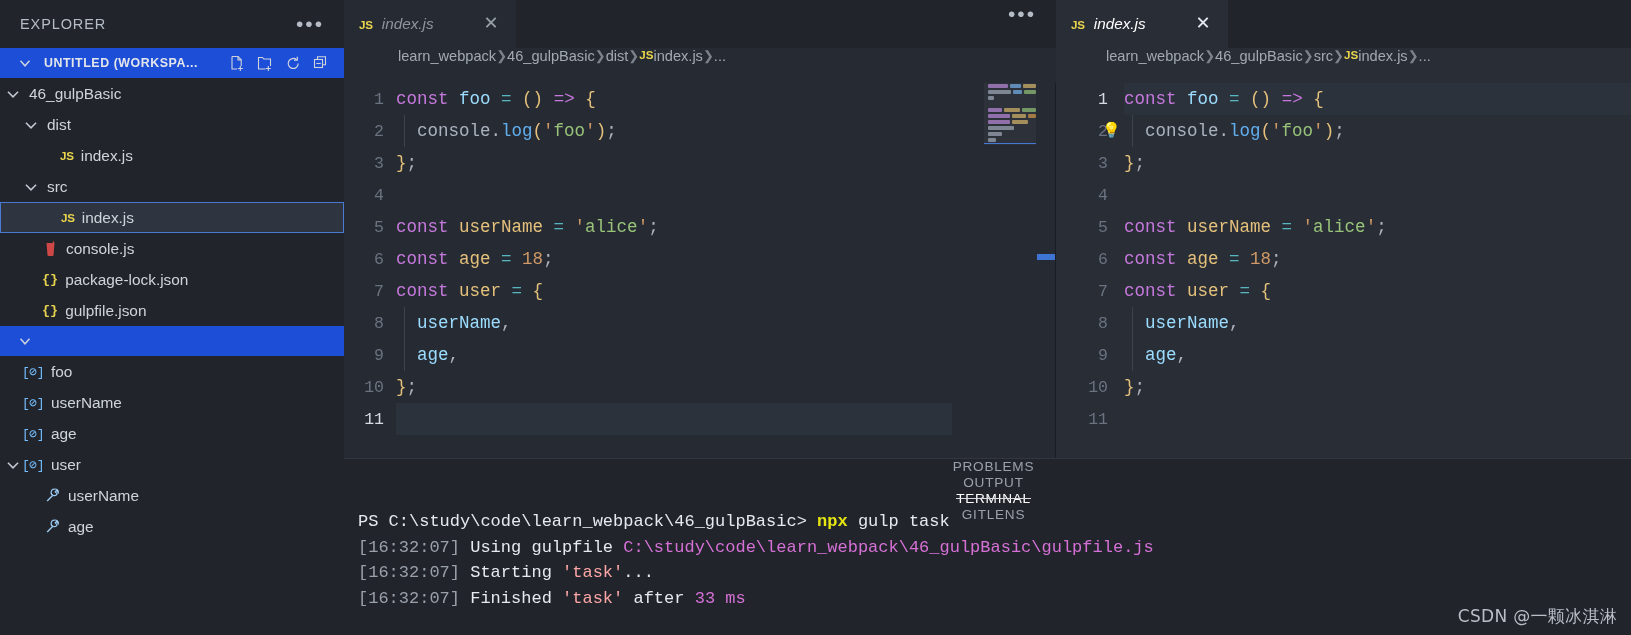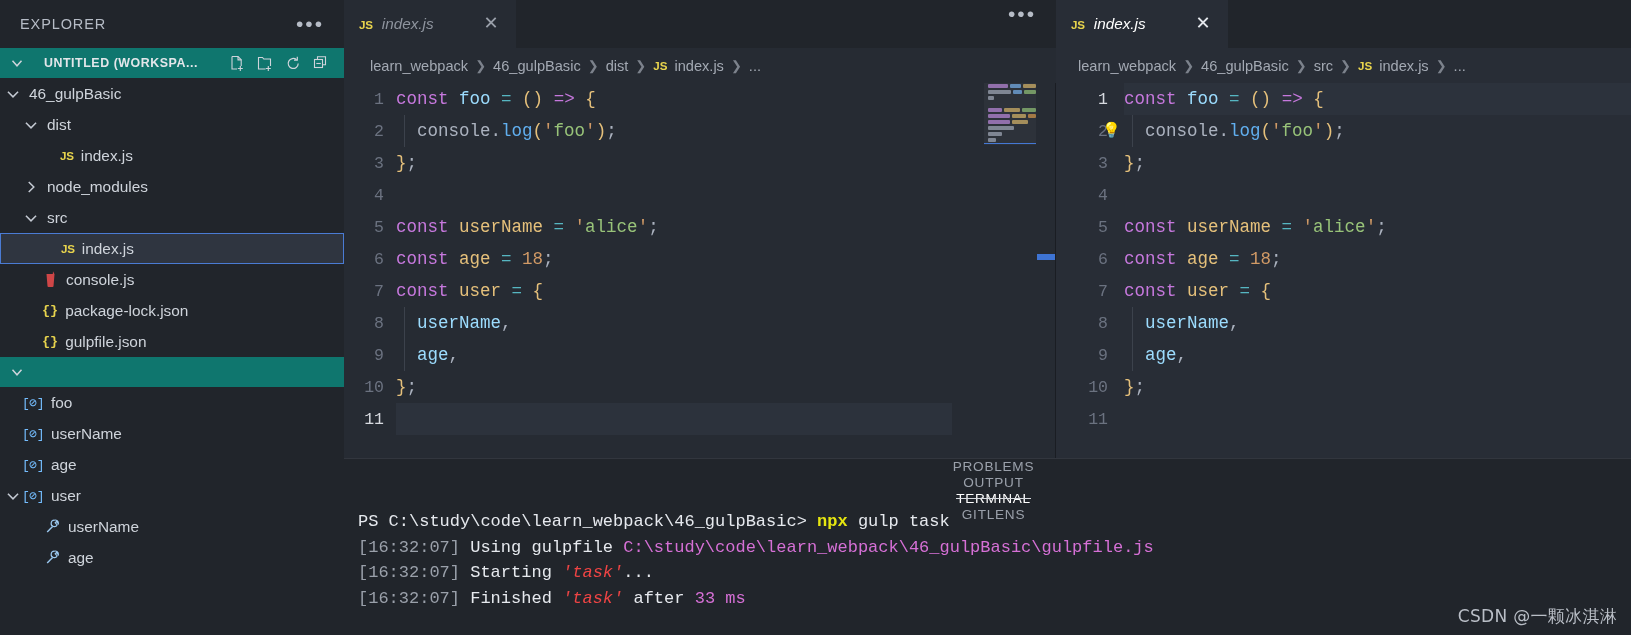--- a/index.html
+++ b/index.html
@@ -20,24 +20,24 @@
     height:48px; display:flex; align-items:center;
     padding:0 16px 0 20px; color:#b6bcc6; font-size:14.5px;
     letter-spacing:.9px;
   }
   .sb-title .lbl { flex:1; }
   .dots {
     color:#b6bcc6; font-size:21px; line-height:8px; letter-spacing:2px;
     cursor:pointer; padding:0 4px;
   }
   .sec-header {
-    height:30px; display:flex; align-items:center; gap:16px;
-    background:#0f766e; color:#e3e6ea;
+    height:30px; display:flex; align-items:center; gap:8px;
+    background:#1d4ed8; color:#e3e6ea;
     font-size:12.4px; font-weight:bold; letter-spacing:.55px;
-    padding-left:8px; cursor:pointer;
+    padding-left:16px; cursor:pointer;
   }
   .sec-header .nm { flex:1; padding-left:2px; white-space:nowrap; overflow:hidden; }
   .sec-actions { display:flex; gap:11px; padding-right:14px; }
   .sec-actions svg { display:block; }
   .chev { width:18px; height:18px; flex:0 0 18px; display:block; }
 
   
   .row {
     height:31px; display:flex; align-items:center; cursor:pointer;
     color:#cfd4db; font-size:15.4px; white-space:nowrap; position:relative;
@@ -75,22 +75,22 @@
   .tab .tname { flex:1; }
   .tab .xbtn {
     font-style:normal; font-size:18px; color:#9aa0aa; width:22px; text-align:center;
     line-height:1; padding-bottom:2px; cursor:pointer;
   }
   .tab.active .xbtn { color:#e6e9ee; }
   .tabsbar .spacer { flex:1 1 auto; display:flex; align-items:flex-start; justify-content:flex-end; }
   .tabsbar .spacer .dots { padding-top:10px; padding-right:20px; }
 
   .breadcrumb {
-    height:35px; display:flex; align-items:center; gap:7px;
-    padding-left:26px; font-size:14.6px; color:#a3a9b3; white-space:nowrap;
+    height:35px; display:flex; 
+    padding-left:26px; font-size:14.6px; color:#a3a9b3; white-space:nowrap;margin-left:28px;
   }
   #eg2 .breadcrumb { padding-left:22px; }
   .breadcrumb .seg { cursor:pointer; }
   .breadcrumb .sep { color:#7c828c; font-size:13px; }
   .breadcrumb .bjs { color:#e8d44d; font-size:11.6px; font-weight:bold; }
 
   .codearea { flex:1 1 auto; position:relative; overflow:hidden; }
 
   .ln {
     height:32px; display:flex; align-items:center; position:relative;
@@ -154,21 +154,21 @@
     height:1.5px; background:#d8dbe0;
   }
   .term {
     padding:6px 0 0 14px; font-family:"Liberation Mono", monospace;
     font-size:17px; line-height:25.5px; white-space:pre; color:#d8dbe0;
   }
   .t-white { color:#e6e9ee; }
   .t-ts    { color:#9aa0aa; }
   .t-yellow{ color:#e5e510; font-weight:bold; }
   .t-mag   { color:#d670d6; }
-  .t-cyan  { color:#ef4444;font-style:italic; }
+  .t-cyan  { color:#fca5a5; }
 
   .watermark {
     position:absolute; right:14px; bottom:7px;
     color:#b9bec6; font-size:17px; letter-spacing:.3px;
     font-family:"DejaVu Sans", sans-serif;
   }
 </style>
 </head>
 <body>
 
@@ -228,27 +228,20 @@
           <span class="ind" style="width:40px"></span>
           <span class="ind" style="width:20px"></span>
           <span class="ico">
             <span class="jsico">JS</span>
           </span>
           <span class="txt">index.js</span>
         </div>
         <div class="row">
           <span class="ind" style="width:22px"></span>
           <svg width="18" height="18" viewBox="0 0 16 16">
-    <path d="M6 3.5 L10.5 8 L6 12.5" fill="none" stroke="#c4cad3" stroke-width="1.35"></path>
-          </svg>
-          <span class="txt">node_modules</span>
-        </div>
-        <div class="row">
-          <span class="ind" style="width:22px"></span>
-          <svg width="18" height="18" viewBox="0 0 16 16">
     <path d="M3.5 6 L8 10.5 L12.5 6" fill="none" stroke="#c4cad3" stroke-width="1.35"></path>
           </svg>
           <span class="txt">src</span>
         </div>
         <div class="row sel">
           <span class="ind" style="width:40px"></span>
           <span class="ind" style="width:20px"></span>
           <span class="ico">
             <span class="jsico">JS</span>
           </span>

